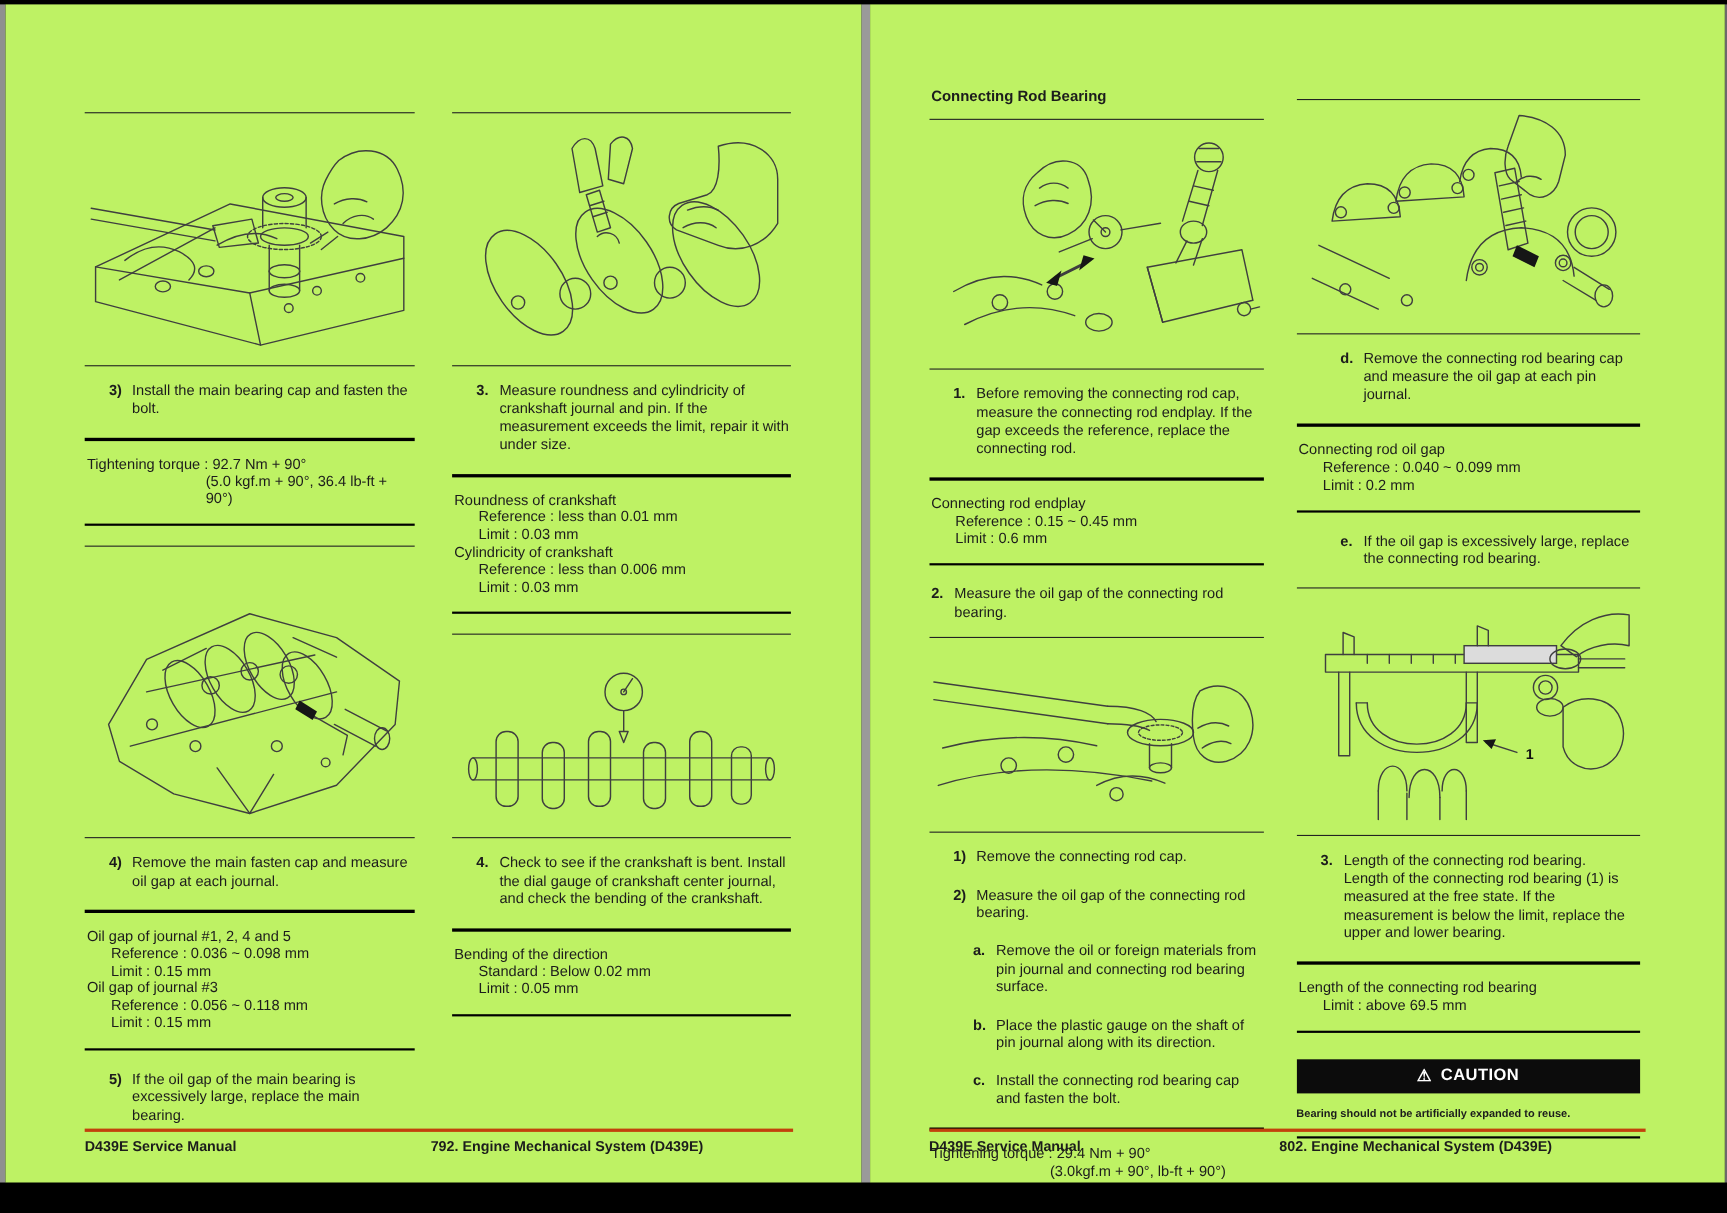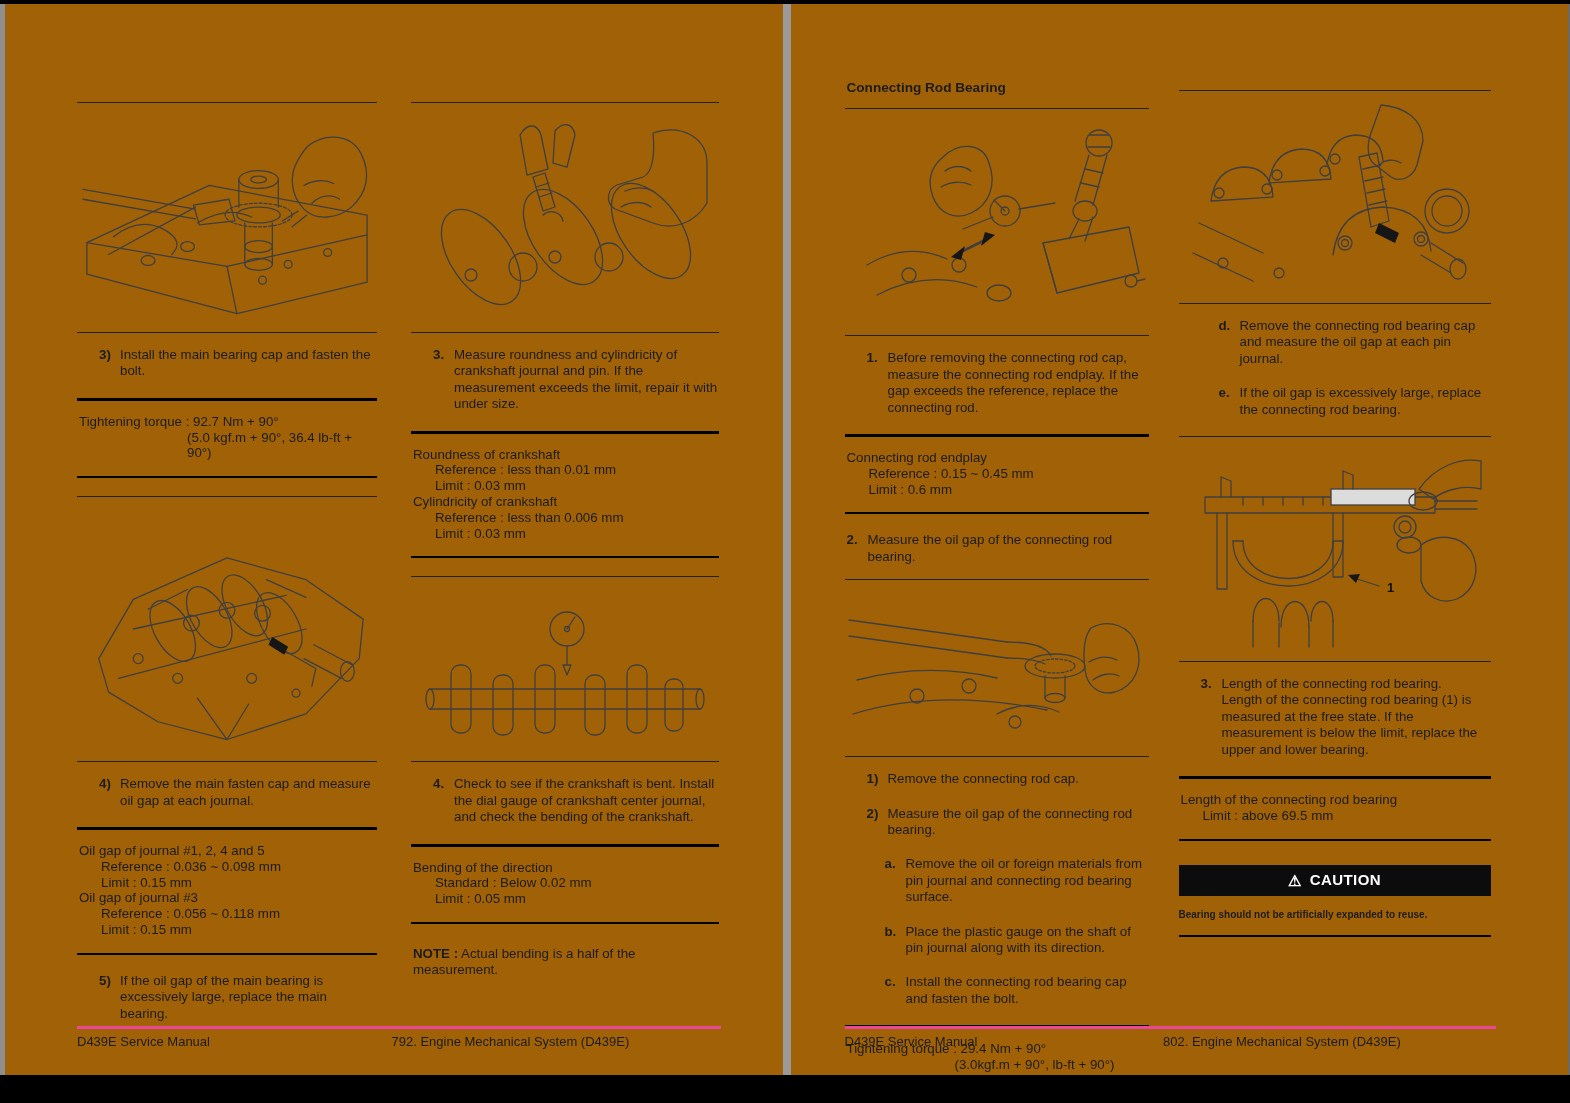--- a/index.html
+++ b/index.html
@@ -1,21 +1,21 @@
 <!DOCTYPE html>
 <html><head>
 <meta charset="utf-8">
 <style>
   html,body{margin:0;padding:0;background:#000;}
   body{width:1570px;height:1103px;overflow:hidden;font-family:"Liberation Sans",sans-serif;color:#1c1c1c;}
   .spread{display:flex;margin-top:4px;height:1071px;}
   .edge-l{width:5px;background:#8f8f8f;}
   .divider{width:8px;background:#9a9a9a;}
   .edge-r{width:2px;background:#6a6a6a;}
-  .page{width:778px;background:#a16207;position:relative;box-sizing:border-box;}
+  .page{width:778px;background:#bef264;position:relative;box-sizing:border-box;}
   .page-body{display:flex;}
   .page.left .page-body{padding:98px 0 0 72px;gap:34px;}
   .page.right .page-body{padding:86px 0 0 54px;gap:30px;}
   .col{box-sizing:border-box;}
   .page.left .c1{width:300px;} .page.left .c2{width:308px;}
   .page.right .c1{width:304px;} .page.right .c2{width:312px;}
   .txt{font-size:13.3px;line-height:16.4px;}
   .step{display:flex;gap:5px;margin:6px 0 18px 22px;}
   .step .n{font-weight:700;white-space:nowrap;min-width:16px;}
   .step.sub{margin-left:40px;}
@@ -27,21 +27,21 @@
   .spec .ind{padding-left:22px;}
   .spec .tind{padding-left:108px;}
   .note{margin:22px 0 0 2px;}
   .note b{font-weight:700;}
   .sec-head{font-weight:700;font-size:13.6px;padding:0 0 12px 2px;margin-top:-10px;}
   .sec-rule{border-bottom:1.5px solid #222;margin-bottom:0;}
   .caution{margin-top:24px;border-bottom:2px solid #000;padding-bottom:12px;}
   .caution-bar{background:#0c0c0c;color:#fff;height:31px;display:flex;align-items:center;justify-content:center;gap:8px;font-weight:700;font-size:15px;letter-spacing:.4px;}
   .caution-bar .w-icon{font-size:15px;line-height:1;}
   .caution-text{font-weight:700;margin-top:10px;text-align:justify;font-size:10px;line-height:17px;}
-  .footer{position:absolute;left:72px;right:62px;bottom:26px;border-top:3px solid #ec4899;padding-top:5px;display:flex;font-weight:400;font-size:13px;}
+  .footer{position:absolute;left:72px;right:62px;bottom:26px;border-top:3px solid #c2410c;padding-top:5px;display:flex;font-weight:700;font-size:13px;}
   .page.right .footer{left:54px;right:72px;}
   .footer .fl{flex:1;text-align:left;}
   .footer .fc{flex:0 0 auto;text-align:left;}
   .footer .fr{flex:1;text-align:left;}
   .bottom-band{height:28px;background:#000;}
   
   svg .ln{stroke:#3f3f3f;fill:none;stroke-width:1.3;stroke-linecap:round;stroke-linejoin:round;}
   svg .thk{stroke-width:2.6;}
   svg .fd{fill:#161616;stroke:none;}
   svg .fl{fill:#dcdcdc;stroke:#3f3f3f;stroke-width:1.3;}
@@ -199,24 +199,20 @@
           <span class="n">4.</span>
           <span>Check to see if the crankshaft is bent. Install the dial gauge of crankshaft center journal, and check the bending of the crankshaft.</span>
         </div>
 
         <div class="spec">
           <div>Bending of the direction</div>
           <div class="ind">Standard : Below 0.02 mm</div>
           <div class="ind">Limit : 0.05 mm</div>
         </div>
 
-        <div class="note">
-          <b>NOTE :</b>
-          <span>Actual bending is a half of the measurement.</span>
-        </div>
       </div>
     </div>
 
     <div class="footer">
       <span class="fl">D439E Service Manual</span>
       <span class="fc">79</span>
       <span class="fr">2. Engine Mechanical System (D439E)</span>
     </div>
   </div>
 
@@ -354,20 +350,25 @@
             <circle class="ln" cx="40" cy="160" r="5"></circle>
               <circle class="ln" cx="96" cy="170" r="5"></circle>
           </svg>
         </div>
 
         <div class="step sub">
           <span class="n">d.</span>
           <span>Remove the connecting rod bearing cap and measure the oil gap at each pin journal.</span>
         </div>
 
+        <div class="spec">
+          <div>Connecting rod oil gap</div>
+          <div class="ind">Reference : 0.040 ~ 0.099 mm</div>
+          <div class="ind">Limit : 0.2 mm</div>
+        </div>
 
         <div class="step sub">
           <span class="n">e.</span>
           <span>If the oil gap is excessively large, replace the connecting rod bearing.</span>
         </div>
 
         <div class="fig">
           <svg width="304" height="200" viewBox="0 0 304 200">
             <rect class="ln" x="22" y="48" width="230" height="16"></rect>
             <path class="ln" d="M60 48 L60 56 M80 48 L80 56 M100 48 L100 56 M120 48 L120 56 M140 48 L140 56"></path>

